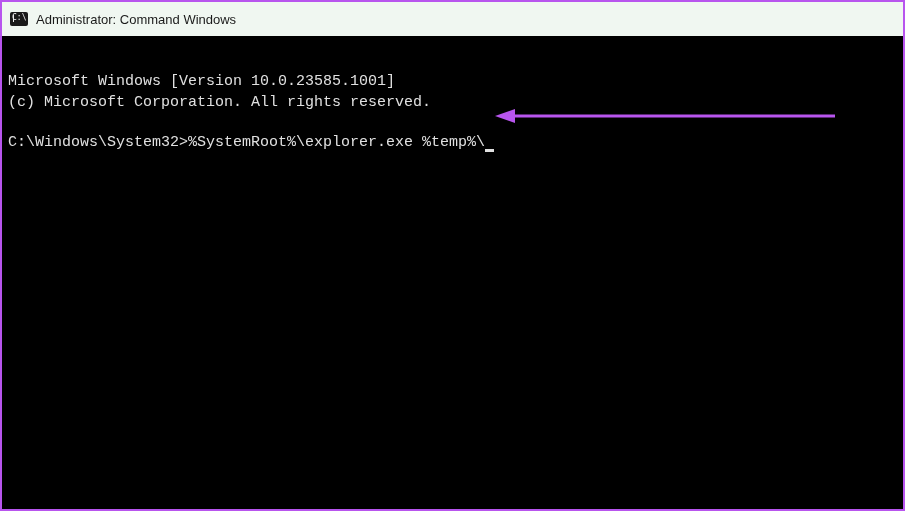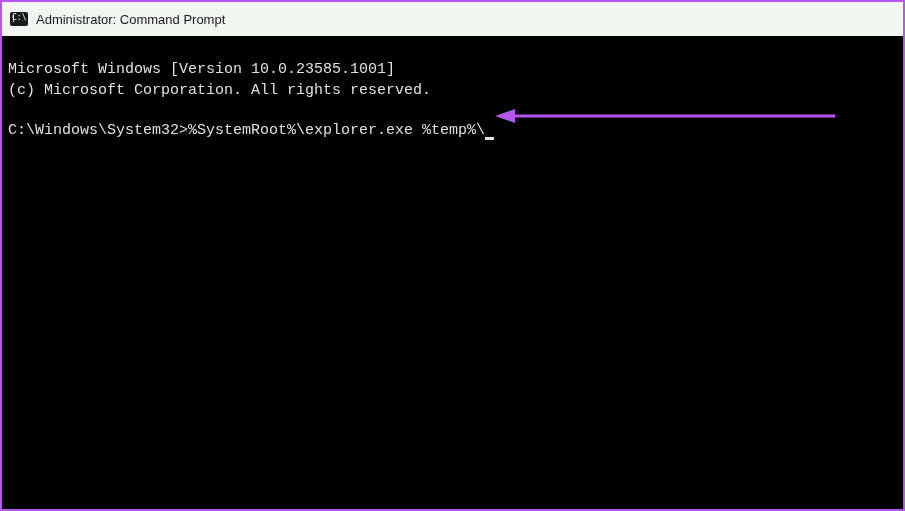--- a/index.html
+++ b/index.html
@@ -59,21 +59,21 @@
     }
     .title-text {
       font-family: 'Segoe UI', Tahoma, sans-serif;
       font-size: 13px;
       color: #1a1a1a;
     }
     .terminal {
       flex: 1;
       background: #000;
       color: #e0e0e0;
-      padding: 4px 6px;
+      padding: 16px 6px;
       font-size: 15px;
       line-height: 1.35;
       font-family: Consolas, 'Courier New', monospace;
       position: relative;
       white-space: pre;
     }
     .cursor {
       display: inline-block;
       width: 9px;
       height: 3px;
@@ -91,21 +91,21 @@
     }
   </style>
 </head>
 <body>
 
 <div class="window">
   <div class="titlebar">
     <div class="title-icon">
       <span class="title-icon-text">C:\</span>
     </div>
-    <div class="title-text">Administrator: Command Prompt</div>
+    <div class="title-text">Administrator: Command Windows</div>
   </div>
   <div class="terminal">
 <span>Microsoft Windows [Version 10.0.23585.1001]</span>
 <span>(c) Microsoft Corporation. All rights reserved.</span>
 <span></span>
 <span>C:\Windows\System32&gt;</span><span>%SystemRoot%\explorer.exe %temp%\</span><span class="cursor"></span>
     <svg class="arrow" viewBox="0 0 340 16">
       <line x1="340" y1="8" x2="14" y2="8" stroke="#b855ee" stroke-width="3"></line>
       <polygon points="0,8 20,1 20,15" fill="#b855ee"></polygon>
     </svg>

